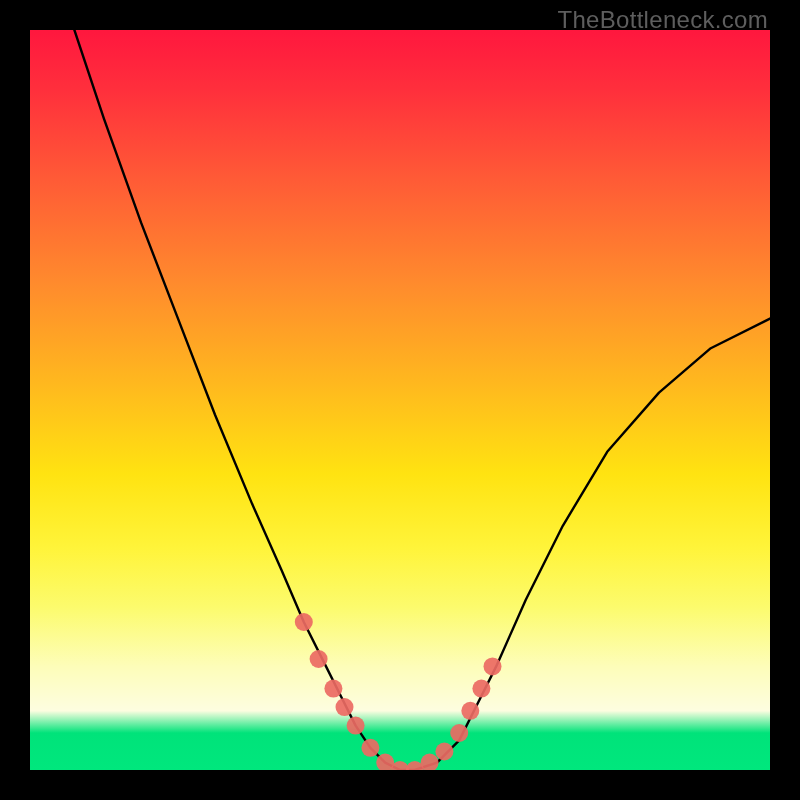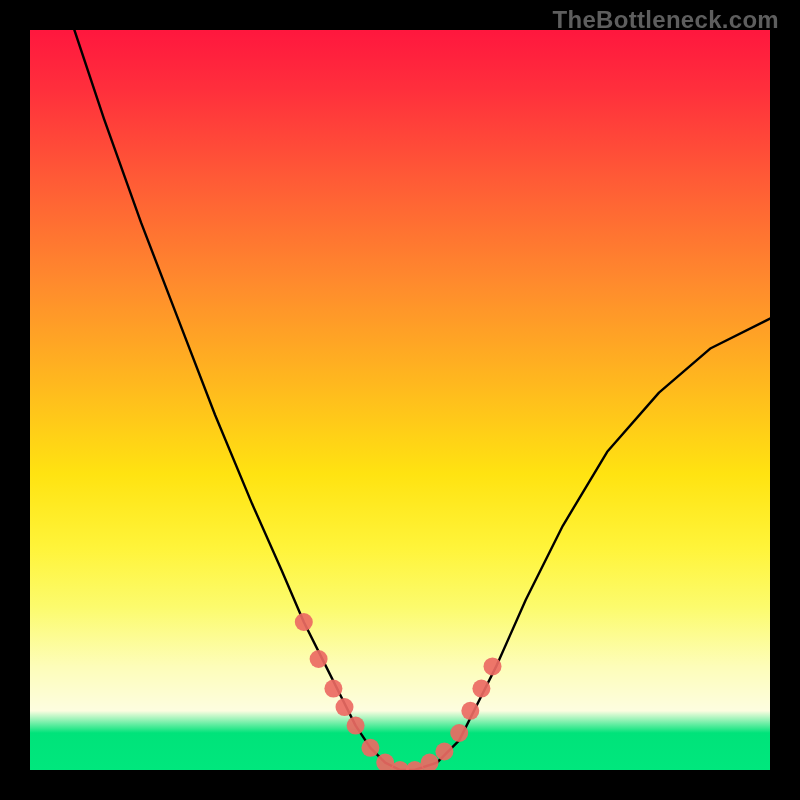--- a/index.html
+++ b/index.html
@@ -38,23 +38,23 @@
       #00e77d 100%
     );
   }
   .curve-layer {
     position: absolute;
     inset: 0;
   }
   .watermark {
     position: absolute;
     top: 6px;
-    right: 21px;
+    right: 32px;
     font-size: 24px;
-    font-weight: 700;
+    font-weight: 400;
     color: #5e5e5e;
     letter-spacing: 0.3px;
   }
 </style>
 </head>
 <body>
 
 <div class="watermark">TheBottleneck.com</div>
 
 <div class="frame">

